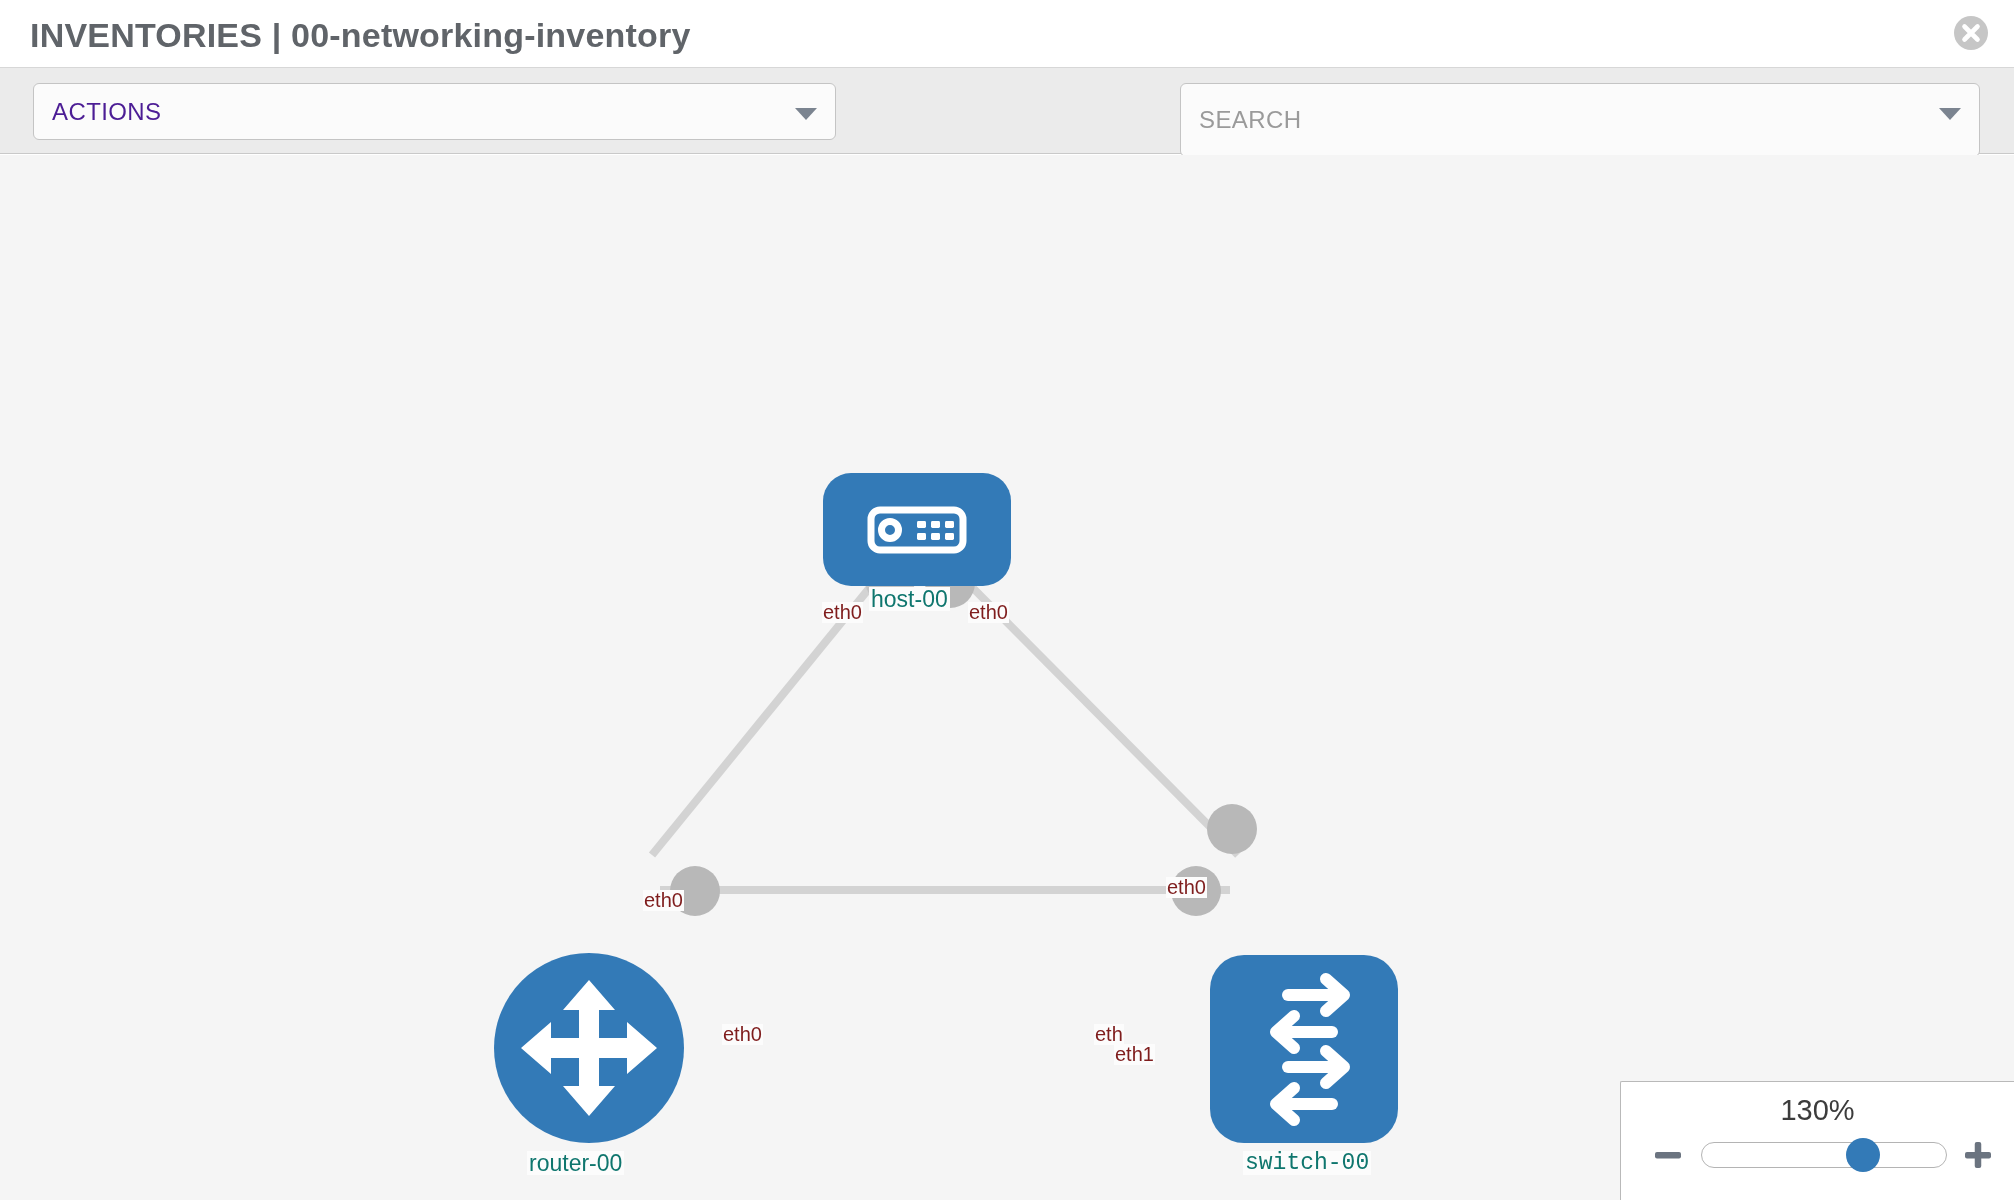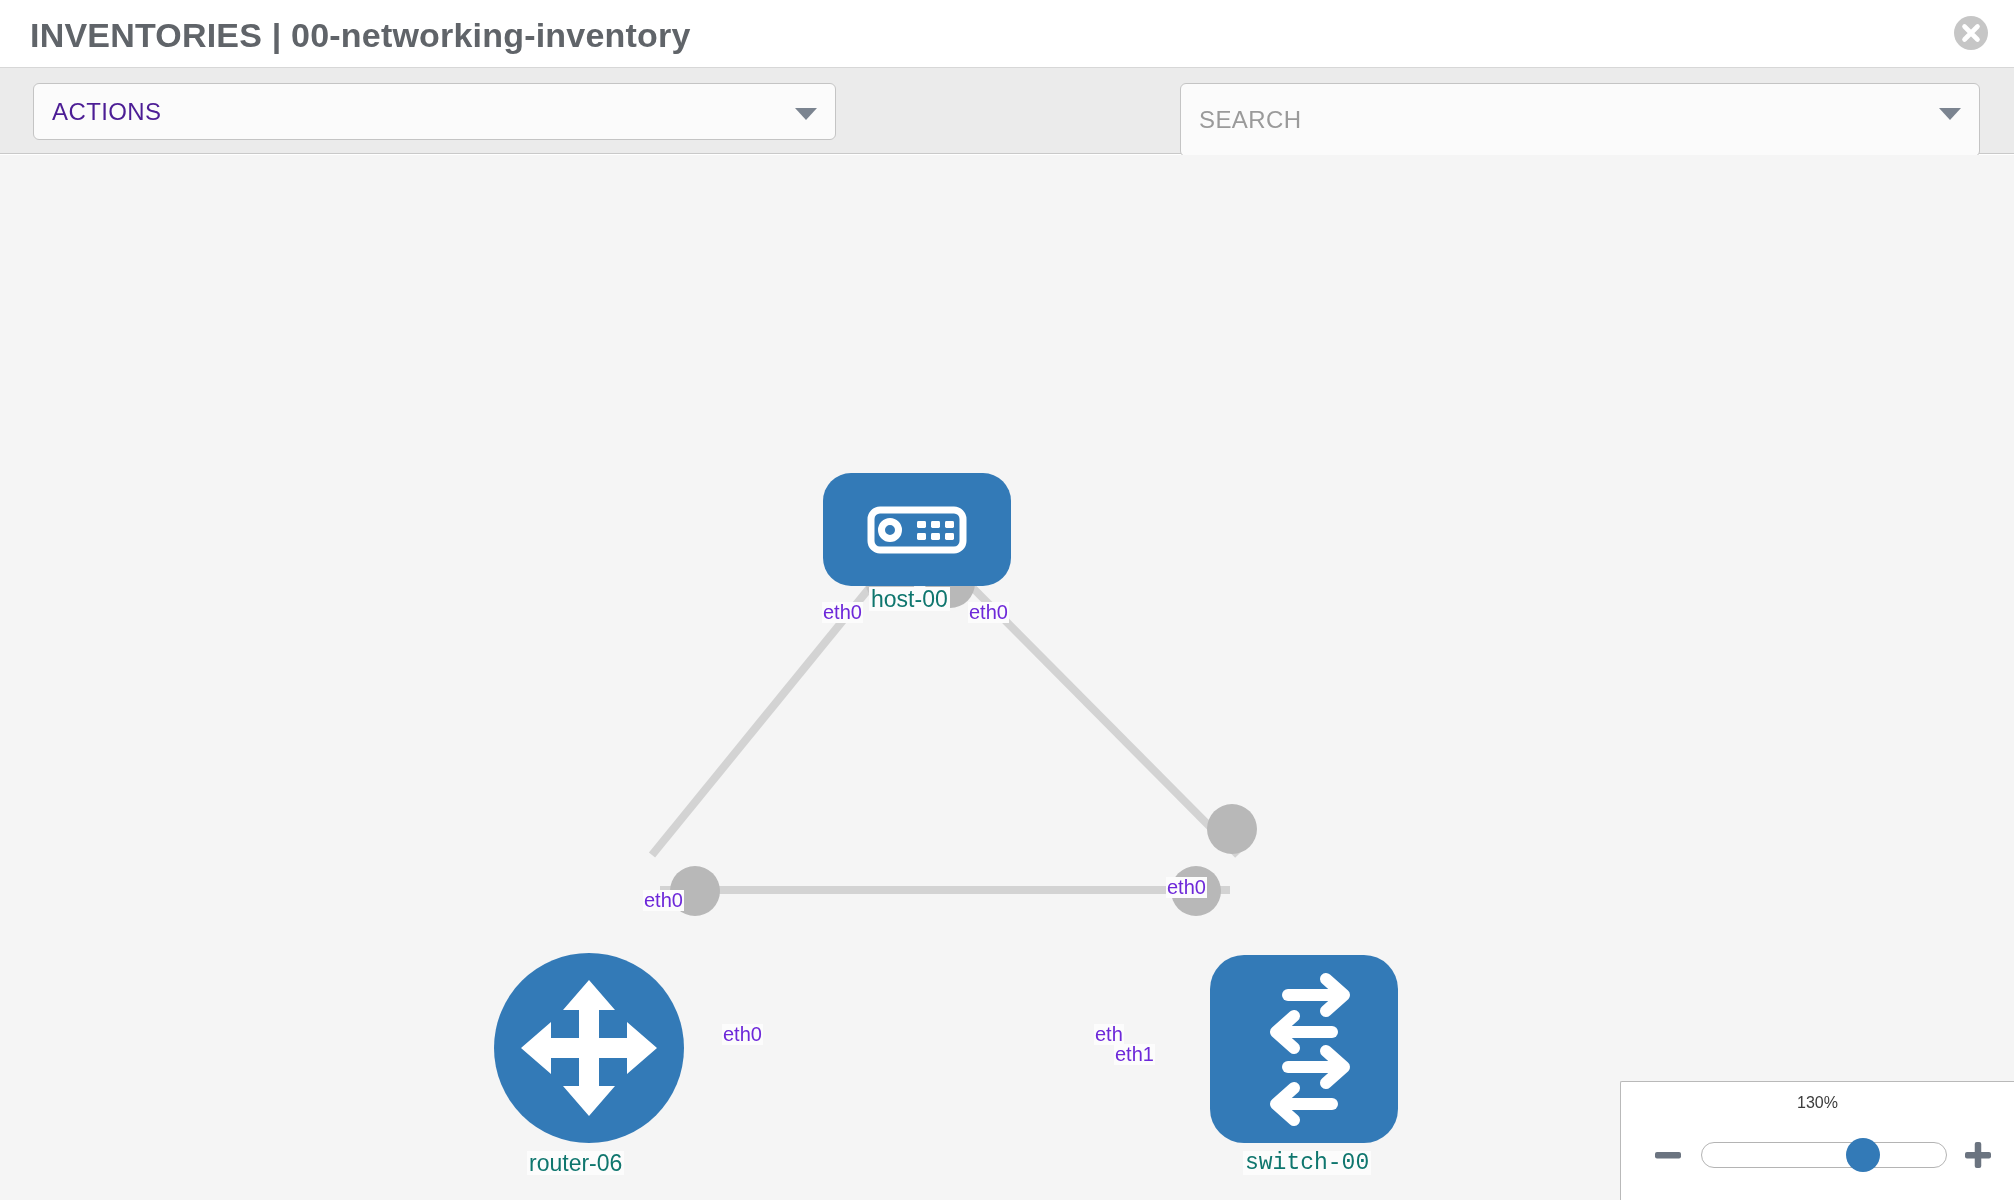--- a/index.html
+++ b/index.html
@@ -92,40 +92,40 @@
     background: #fcfcfc;
     color: #0f766e;
     font-size: 23px;
     white-space: nowrap;
     padding: 0 2px;
     line-height: 1.05;
   }
   .iface-label {
     position: absolute;
     background: #fcfcfc;
-    color: #6d28d9;
+    color: #7f1d1d;
     font-size: 20px;
     white-space: nowrap;
     padding: 0 1px;
     line-height: 1.05;
   }
 
   
   .zoom-panel {
     position: absolute; left: 1620px; top: 1081px;
     width: 394px; height: 119px;
     background: #ffffff;
     border: 1px solid #b9b9b9;
     border-bottom: none; border-right: none;
     border-top-left-radius: 2px;
   }
   .zoom-percent {
     position: absolute; left: 0; right: 0; top: 12px;
     text-align: center;
-    font-size: 16px; color: #3c3c3c;
+    font-size: 29px; color: #3c3c3c;
   }
   .zoom-row {
     position: absolute; left: 0; top: 52px; width: 394px; height: 42px;
   }
   .zoom-minus, .zoom-plus {
     position: absolute; top: 4px;
     width: 34px; height: 34px; cursor: pointer;
   }
   .zoom-minus { left: 30px; }
   .zoom-plus  { left: 340px; }
@@ -239,21 +239,21 @@
           <path d="M1294 861 l-18 16 18 16"></path>
           <path d="M1288 912 h54"></path>
           <path d="M1326 896 l18 16 -18 16"></path>
           <path d="M1332 949 h-54"></path>
           <path d="M1294 933 l-18 16 18 16"></path>
         </g>
       </g>
     </svg>
 
     <div class="node-label" style="left:869px; top:432px;">host-00</div>
-    <div class="node-label" style="left:527px; top:996px;">router-06</div>
+    <div class="node-label" style="left:527px; top:996px;">router-00</div>
     <div class="node-label" style="left:1243px; top:996px;font-family:Liberation Mono, monospace;">switch-00</div>
 
     <div class="iface-label" style="left:822px; top:447px;">eth0</div>
     <div class="iface-label" style="left:968px; top:447px;">eth0</div>
     <div class="iface-label" style="left:643px; top:735px;">eth0</div>
     <div class="iface-label" style="left:1166px; top:722px;">eth0</div>
     <div class="iface-label" style="left:722px; top:869px;">eth0</div>
     <div class="iface-label" style="left:1094px; top:869px;">eth</div>
     <div class="iface-label" style="left:1114px; top:869px;margin-top:20px;">eth1</div>
   </div>

